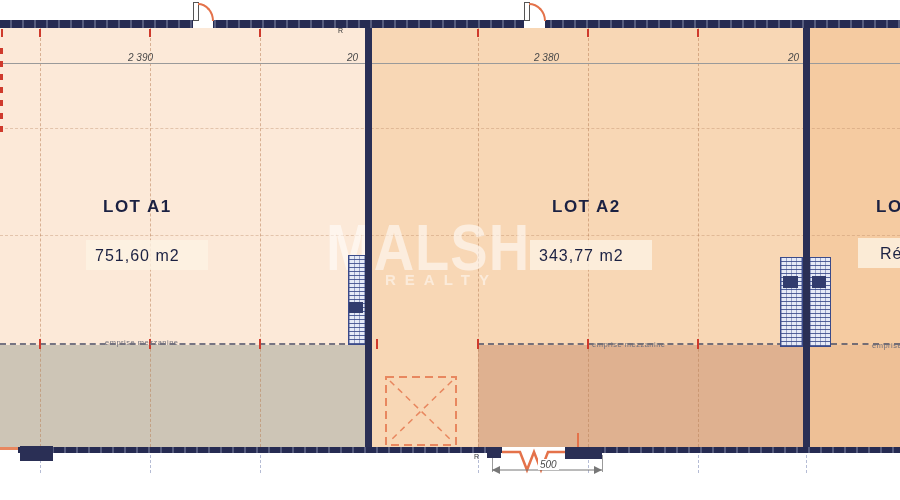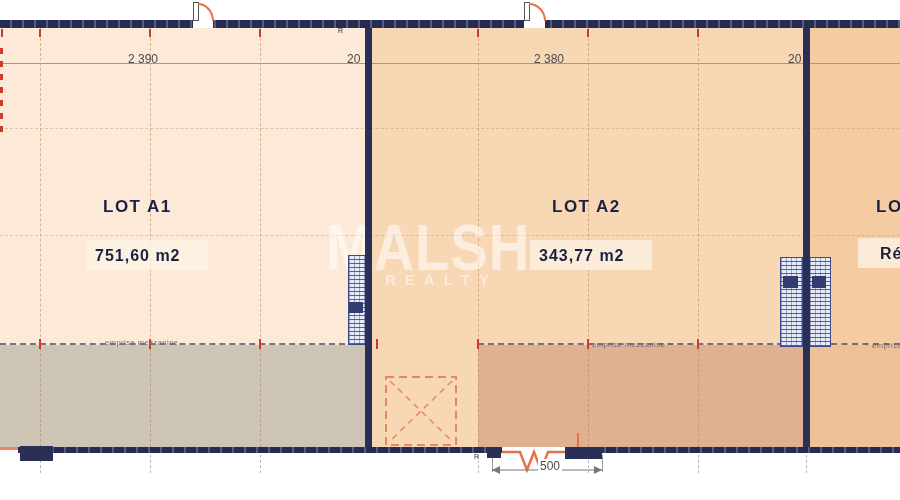--- a/index.html
+++ b/index.html
@@ -25,21 +25,21 @@
   .wall-opening{position:absolute;background:#ffffff;z-index:8;}
 
   
   .vgrid{position:absolute;top:28px;height:419px;width:0;border-left:1px dashed rgba(185,130,90,.55);z-index:3;}
   .vgrid-stub{position:absolute;top:455px;height:18px;width:0;border-left:1px dashed rgba(150,160,195,.7);z-index:3;}
   .hgrid{position:absolute;left:0;width:900px;height:0;border-top:1px dashed rgba(190,140,105,.4);z-index:3;}
   .redtick{position:absolute;width:2px;background:#cf3a2c;z-index:6;}
 
   
   .dimline{position:absolute;background:#9a9a9a;z-index:4;}
-  .dimtext{position:absolute;font-size:12px;color:#4a4a4a;z-index:9;white-space:nowrap;}
+  .dimtext{position:absolute;font-size:10px;font-style:italic;color:#4a4a4a;z-index:9;white-space:nowrap;}
   .marker-r{position:absolute;font-size:7px;color:#333;z-index:9;}
 
   
   .stair{position:absolute;z-index:6;border:1px solid #3a4a8a;background:
      repeating-linear-gradient(0deg, rgba(58,74,138,.85) 0 1px, transparent 1px 4px),
      repeating-linear-gradient(90deg, rgba(58,74,138,.45) 0 1px, transparent 1px 5px),
      #e6eaf6;}
   .stair-band{position:absolute;background:#323c6e;z-index:2;}
 
   
@@ -50,21 +50,21 @@
   
   .wm1{position:absolute;left:326px;top:210px;font-size:56px;font-weight:bold;
        color:rgba(255,255,255,.55);letter-spacing:1px;z-index:5;transform:scaleY(1.15);transform-origin:top left;}
   .wm2{position:absolute;left:385px;top:271px;font-size:15px;font-weight:bold;
        color:rgba(255,255,255,.5);letter-spacing:9px;z-index:5;}
 
   
   .lot-name{position:absolute;font-size:17px;font-weight:bold;color:#1b2142;letter-spacing:1.5px;
             z-index:6;white-space:nowrap;}
   .lot-area-box{position:absolute;height:30px;background:rgba(253,243,227,.8);z-index:6;}
-  .lot-area{position:absolute;font-size:16px;font-weight:bold;color:#1b2142;letter-spacing:1px;
+  .lot-area{position:absolute;font-size:16px;font-weight:normal;color:#1b2142;letter-spacing:1px;
             z-index:6;white-space:nowrap;}
   .emprise{position:absolute;font-size:7.5px;color:#70707a;letter-spacing:.5px;z-index:6;white-space:nowrap;}
 
   
   .red-dash-left{position:absolute;left:0;top:48px;width:3px;height:90px;z-index:6;
      background:repeating-linear-gradient(180deg,#cf3a2c 0 6px,transparent 6px 13px);}
   .orange-sill{position:absolute;background:#e8875f;z-index:6;}
   .block{position:absolute;background:#2a2f55;z-index:9;}
   .xsquare{position:absolute;z-index:5;}
   .doorsvg{position:absolute;z-index:9;}

